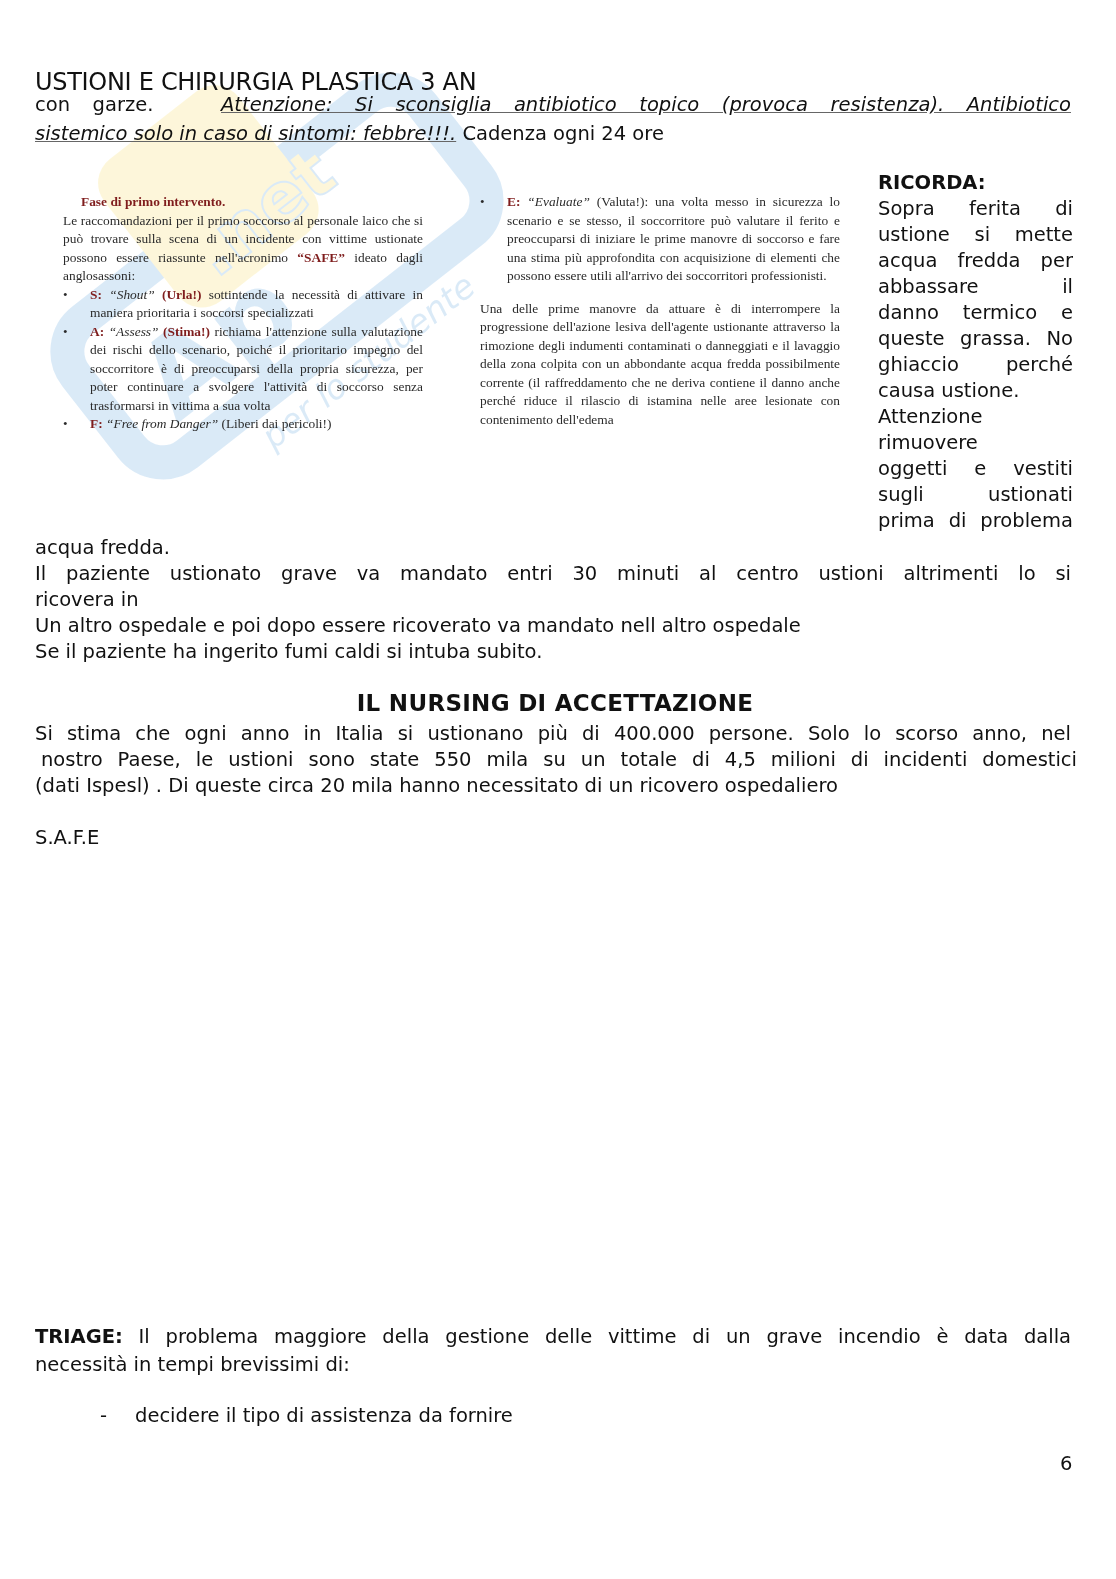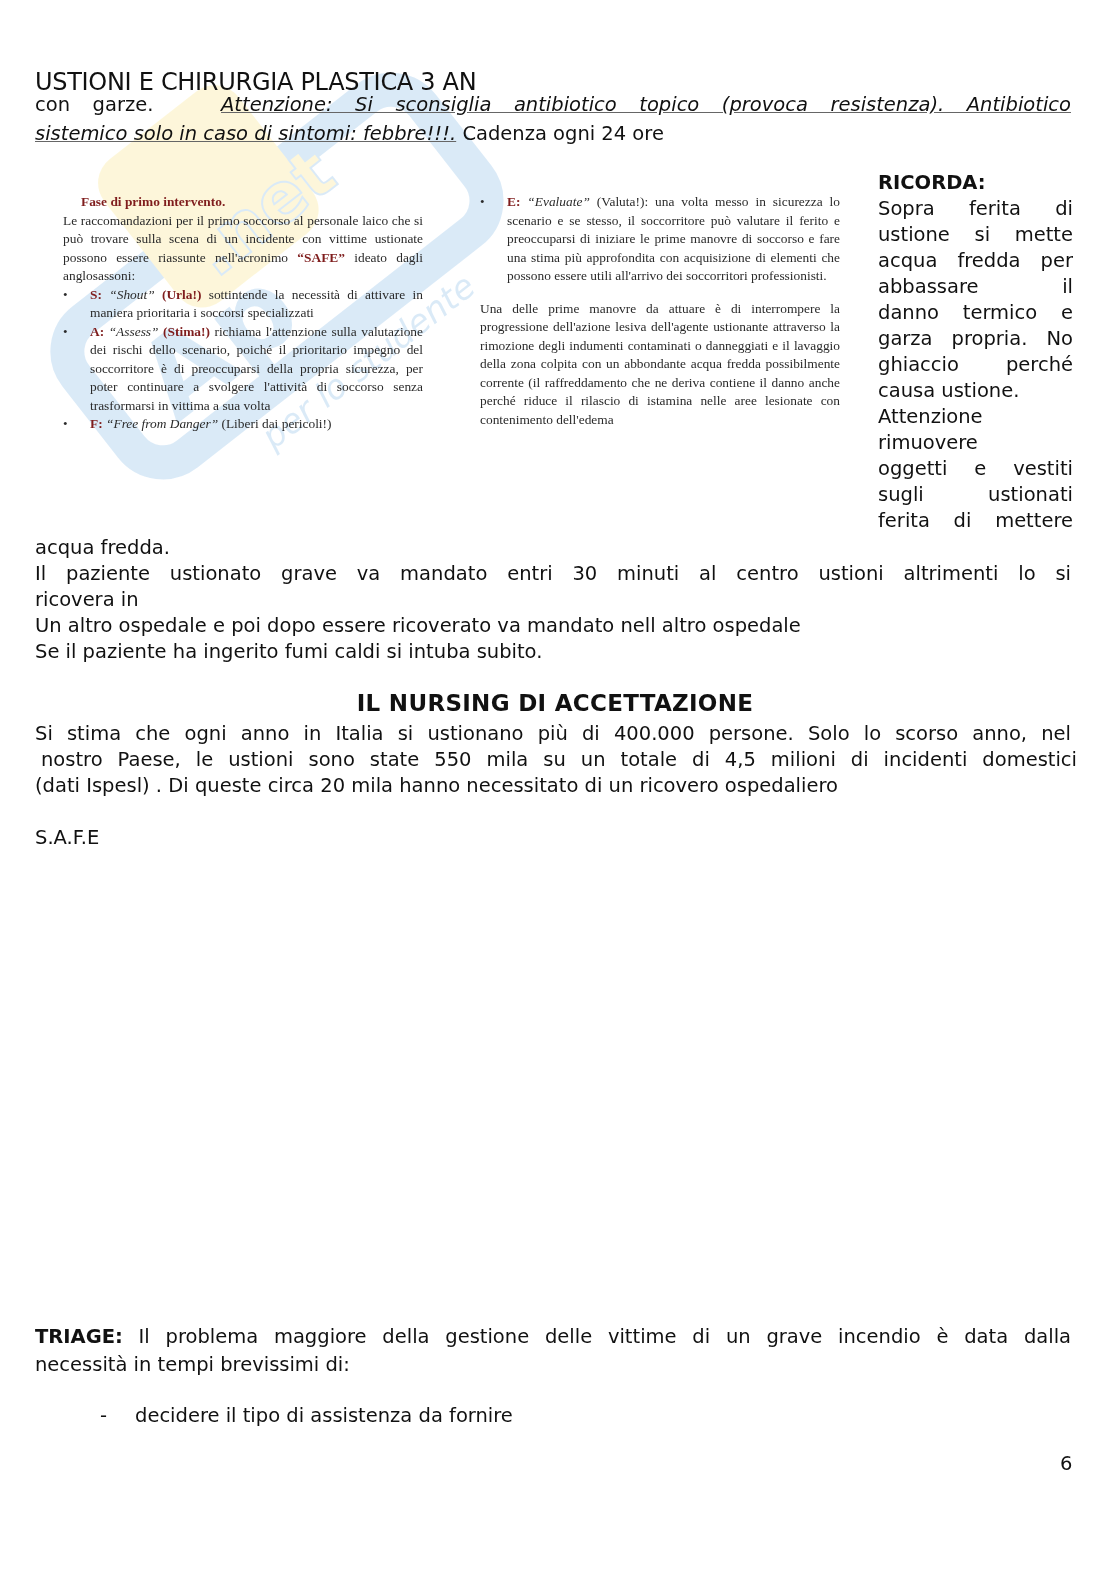--- a/index.html
+++ b/index.html
@@ -94,28 +94,28 @@
   <p style="margin-top:14px;">Una delle prime manovre da attuare è di interrompere la progressione dell'azione lesiva dell'agente ustionante attraverso la rimozione degli indumenti contaminati o danneggiati e il lavaggio della zona colpita con un abbondante acqua fredda possibilmente corrente (il raffreddamento che ne deriva contiene il danno anche perché riduce il rilascio di istamina nelle aree lesionate con contenimento dell'edema</p>
 </div>
 
 <div class="abs ricorda">
   <b class="ll">RICORDA:</b>
   <span class="jl">Sopra ferita di</span>
   <span class="jl">ustione si mette</span>
   <span class="jl">acqua fredda per</span>
   <span class="jl">abbassare il</span>
   <span class="jl">danno termico e</span>
-  <span class="jl">garza propria. No</span>
+  <span class="jl">queste grassa. No</span>
   <span class="jl">ghiaccio perché</span>
   <span class="ll">causa ustione.</span>
   <span class="ll">Attenzione</span>
   <span class="ll">rimuovere</span>
   <span class="jl">oggetti e vestiti</span>
   <span class="jl">sugli ustionati</span>
-  <span class="jl">ferita di mettere</span>
+  <span class="jl">prima di problema</span>
 </div>
 
 <div class="abs line" style="left:35px; top:535px;">acqua fredda.</div>
 <div class="abs line just" style="left:35px; top:561px; width:1036px;">Il paziente ustionato grave va mandato entri 30 minuti al centro ustioni altrimenti lo si</div>
 <div class="abs line" style="left:35px; top:587px;">ricovera in</div>
 <div class="abs line" style="left:35px; top:613px;text-align:right;">Un altro ospedale e poi dopo essere ricoverato va mandato nell altro ospedale</div>
 <div class="abs line" style="left:35px; top:639px;">Se il paziente ha ingerito fumi caldi si intuba subito.</div>
 
 <div class="abs section-heading">IL NURSING DI ACCETTAZIONE</div>
 

